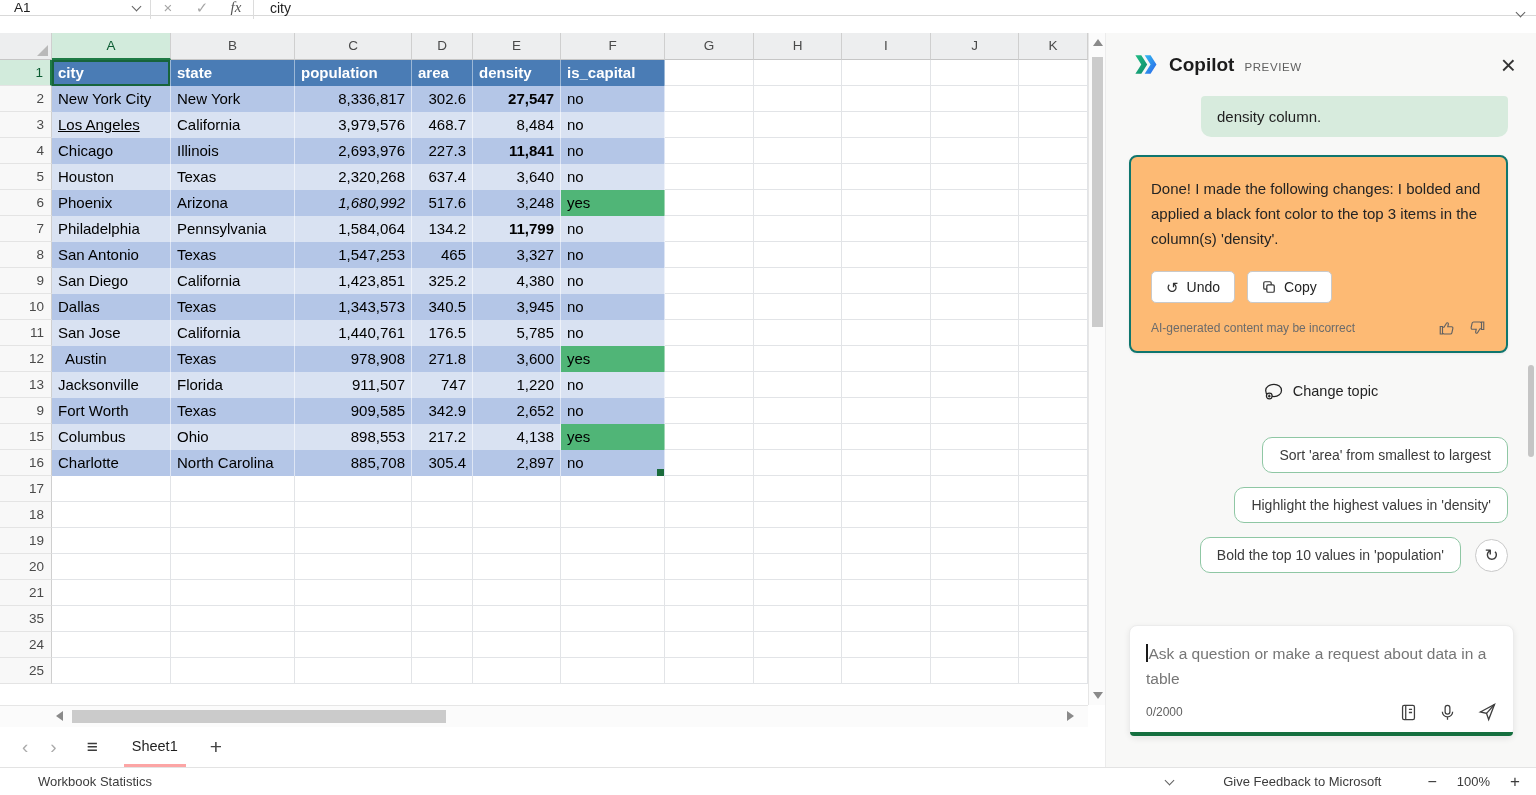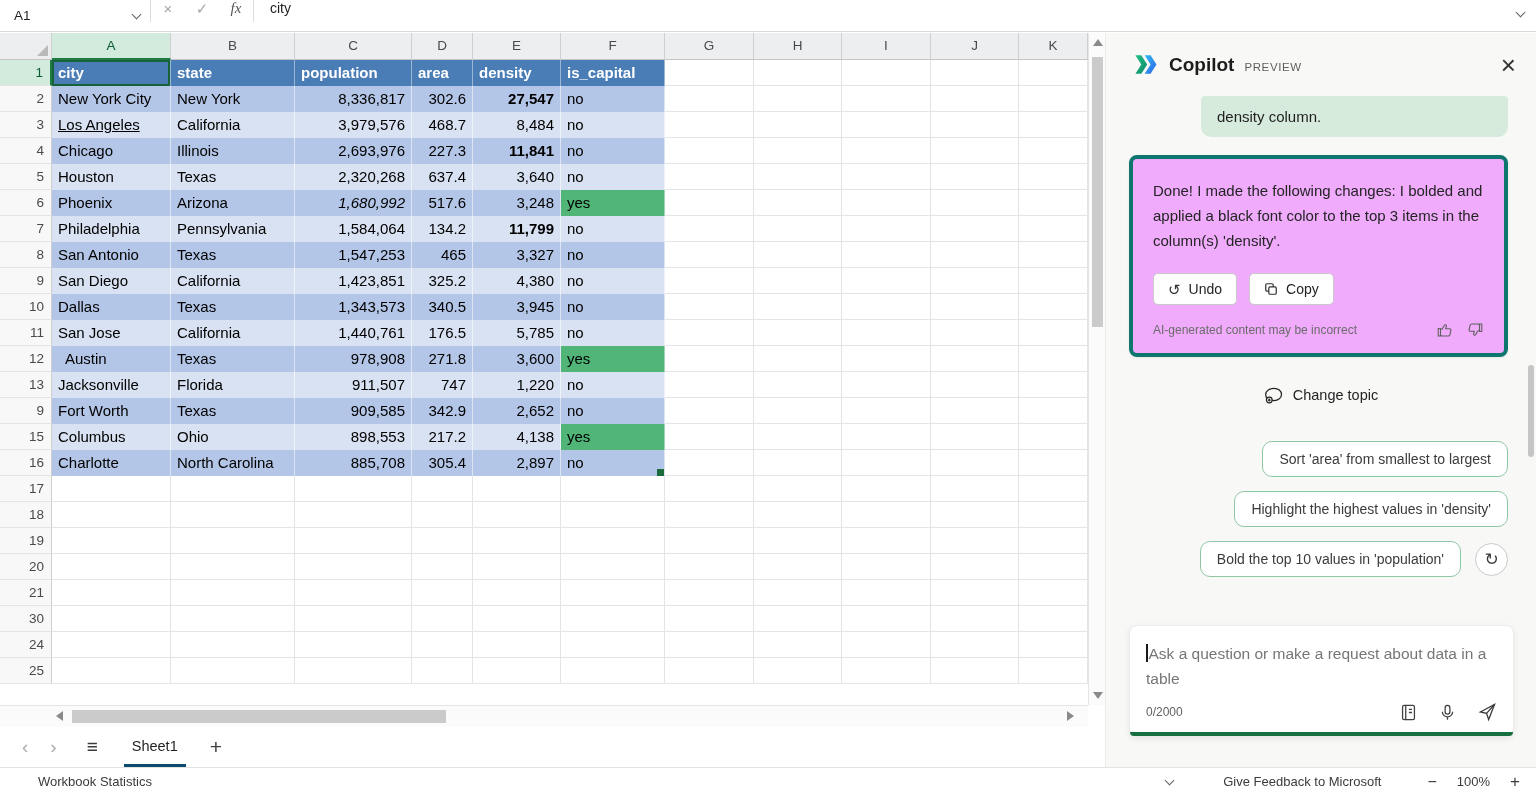--- a/index.html
+++ b/index.html
@@ -1,20 +1,20 @@
 <!DOCTYPE html>
 <html><head>
 <meta charset="utf-8">
 <style>
   html,body{margin:0;padding:0;background:#fff;}
   *{box-sizing:border-box;}
   .app{position:relative;width:1536px;height:795px;background:#fff;font-family:"Liberation Sans",sans-serif;overflow:hidden;}
 
   
-  .formula-bar{position:absolute;top:0;left:0;right:0;height:32px;background:#fff;border-bottom:1px solid #D9D9D9;display:flex;}
+  .formula-bar{position:absolute;top:0;left:0;right:0;height:16px;background:#fff;border-bottom:1px solid #D9D9D9;display:flex;align-items:center;}
   .name-box{width:150px;height:100%;display:flex;align-items:center;padding:0 10px 0 14px;font-size:13.5px;color:#1f1f1f;}
   .name-box .chev{margin-left:auto;}
   .chev{display:inline-block;width:7px;height:7px;border-right:1.6px solid #616161;border-bottom:1.6px solid #616161;transform:rotate(45deg);margin-top:-3px;}
   .fb-divider{width:1px;height:22px;background:#DCDCDC;}
   .fb-btn{width:34px;text-align:center;font-size:15px;color:#A5A5A5;}
   .fb-fx{font-family:"Liberation Serif",serif;font-style:italic;font-size:15px;color:#555;}
   .formula-text{margin-left:16px;font-size:14px;color:#1f1f1f;}
   .fb-expand{position:absolute;right:12px;top:12px;}
 
   
@@ -45,42 +45,42 @@
   .vs-down{position:absolute;bottom:6px;left:4px;border-left:5px solid transparent;border-right:5px solid transparent;border-top:7px solid #8A8A8A;}
   .hscroll{position:absolute;top:705px;left:0;width:1088px;height:22px;background:#FBFBFB;border-top:1px solid #E6E6E6;}
   .hs-left{position:absolute;left:56px;top:5px;border-top:5px solid transparent;border-bottom:5px solid transparent;border-right:7px solid #8A8A8A;}
   .hs-thumb{position:absolute;left:72px;top:4px;width:374px;height:13px;background:#CBCBCB;}
   .hs-right{position:absolute;right:14px;top:5px;border-top:5px solid transparent;border-bottom:5px solid transparent;border-left:7px solid #8A8A8A;}
 
   
   .sheet-bar{position:absolute;top:727px;left:0;width:1105px;height:40px;background:#fff;display:flex;align-items:center;}
   .nav-arrow{font-size:19px;color:#ABABAB;margin-left:22px;}
   .hamburger{font-size:19px;color:#3B3B3B;margin-left:30px;}
-  .sheet-tab{margin-left:26px;height:100%;display:flex;align-items:center;padding:0 8px;font-size:14.5px;color:#1f1f1f;border-bottom:3px solid #0c4a6e;}
+  .sheet-tab{margin-left:26px;height:100%;display:flex;align-items:center;padding:0 8px;font-size:14.5px;color:#1f1f1f;border-bottom:3px solid #fca5a5;}
   .add-sheet{margin-left:24px;font-size:21px;color:#444;}
 
   
   .status-bar{position:absolute;top:767px;left:0;right:0;height:28px;background:#fff;border-top:1px solid #E3E3E3;display:flex;align-items:center;font-size:13px;color:#3B3B3B;}
   .sb-left{margin-left:38px;}
   .sb-right{margin-left:auto;display:flex;align-items:center;}
   .sb-chev{margin-right:50px;}
   .sb-feedback{margin-right:46px;}
   .sb-minus{font-size:16px;margin-right:20px;}
   .sb-zoom{margin-right:20px;}
   .sb-plus{font-size:17px;margin-right:16px;}
 
   
   .copilot{position:absolute;top:33px;left:1105px;width:431px;height:734px;background:#F8F8F7;border-left:1px solid #ECECEC;overflow:hidden;}
   .cp-header{display:flex;align-items:center;padding:18px 20px 8px 26px;}
   .cp-logo{width:27px;height:27px;flex:0 0 auto;}
   .cp-title{font-size:19px;font-weight:bold;color:#1c1c1c;margin-left:10px;}
   .cp-badge{font-size:11.5px;color:#5F5F5F;letter-spacing:.6px;margin-left:10px;margin-top:4px;}
   .cp-close{margin-left:auto;font-size:26px;line-height:20px;color:#333;}
   .user-bubble{margin:10px 28px 0 95px;background:#D7EBDD;border-radius:4px 4px 10px 10px;padding:12px 16px;font-size:15px;color:#1f1f1f;}
-  .resp-card{margin:18px 28px 0 23px;background:#f0abfc;border:4px solid #0f766e;border-radius:8px;box-shadow:0 1px 3px rgba(0,0,0,.07);padding:20px 20px 14px;}
+  .resp-card{margin:18px 28px 0 23px;background:#fdba74;border:2px solid #0f766e;border-radius:8px;box-shadow:0 1px 3px rgba(0,0,0,.07);padding:20px 20px 14px;}
   .resp-text{font-size:15px;line-height:1.65;color:#242424;}
   .resp-actions{display:flex;gap:12px;margin-top:20px;}
   .act-btn{display:inline-flex;align-items:center;gap:8px;border:1px solid #C9C9C9;border-radius:5px;background:#fff;padding:7px 14px;font-size:14px;color:#242424;}
   .act-ico{font-size:15px;color:#333;line-height:1;}
   .resp-footer{display:flex;align-items:center;margin-top:16px;}
   .disclaimer{font-size:12px;color:#6B6B6B;}
   .thumbs{margin-left:auto;display:flex;gap:12px;}
   .change-topic{display:flex;align-items:center;justify-content:center;gap:9px;margin-top:28px;font-size:14.5px;color:#242424;}
   .pills{display:flex;flex-direction:column;align-items:flex-end;gap:14px;margin:36px 28px 0 0;justify-content:flex-end;}
   .pill{border:1px solid #8FC7A4;background:#fff;border-radius:10px;padding:9px 16px;font-size:14px;color:#3B3B3B;white-space:nowrap;}
@@ -419,21 +419,21 @@
           <div class="cell empty" style="width: 61px;"></div>
           <div class="cell empty" style="width: 88px;"></div>
           <div class="cell empty" style="width: 104px;"></div>
           <div class="cell empty" style="width: 89px;"></div>
           <div class="cell empty" style="width: 88px;"></div>
           <div class="cell empty" style="width: 89px;"></div>
           <div class="cell empty" style="width: 88px;"></div>
           <div class="cell empty" style="width: 69px;"></div>
         </div>
         <div class="grid-row">
-          <div class="gutter">30</div>
+          <div class="gutter">35</div>
           <div class="cell empty" style="width: 119px;"></div>
           <div class="cell empty" style="width: 124px;"></div>
           <div class="cell empty" style="width: 117px;"></div>
           <div class="cell empty" style="width: 61px;"></div>
           <div class="cell empty" style="width: 88px;"></div>
           <div class="cell empty" style="width: 104px;"></div>
           <div class="cell empty" style="width: 89px;"></div>
           <div class="cell empty" style="width: 88px;"></div>
           <div class="cell empty" style="width: 89px;"></div>
           <div class="cell empty" style="width: 88px;"></div>

